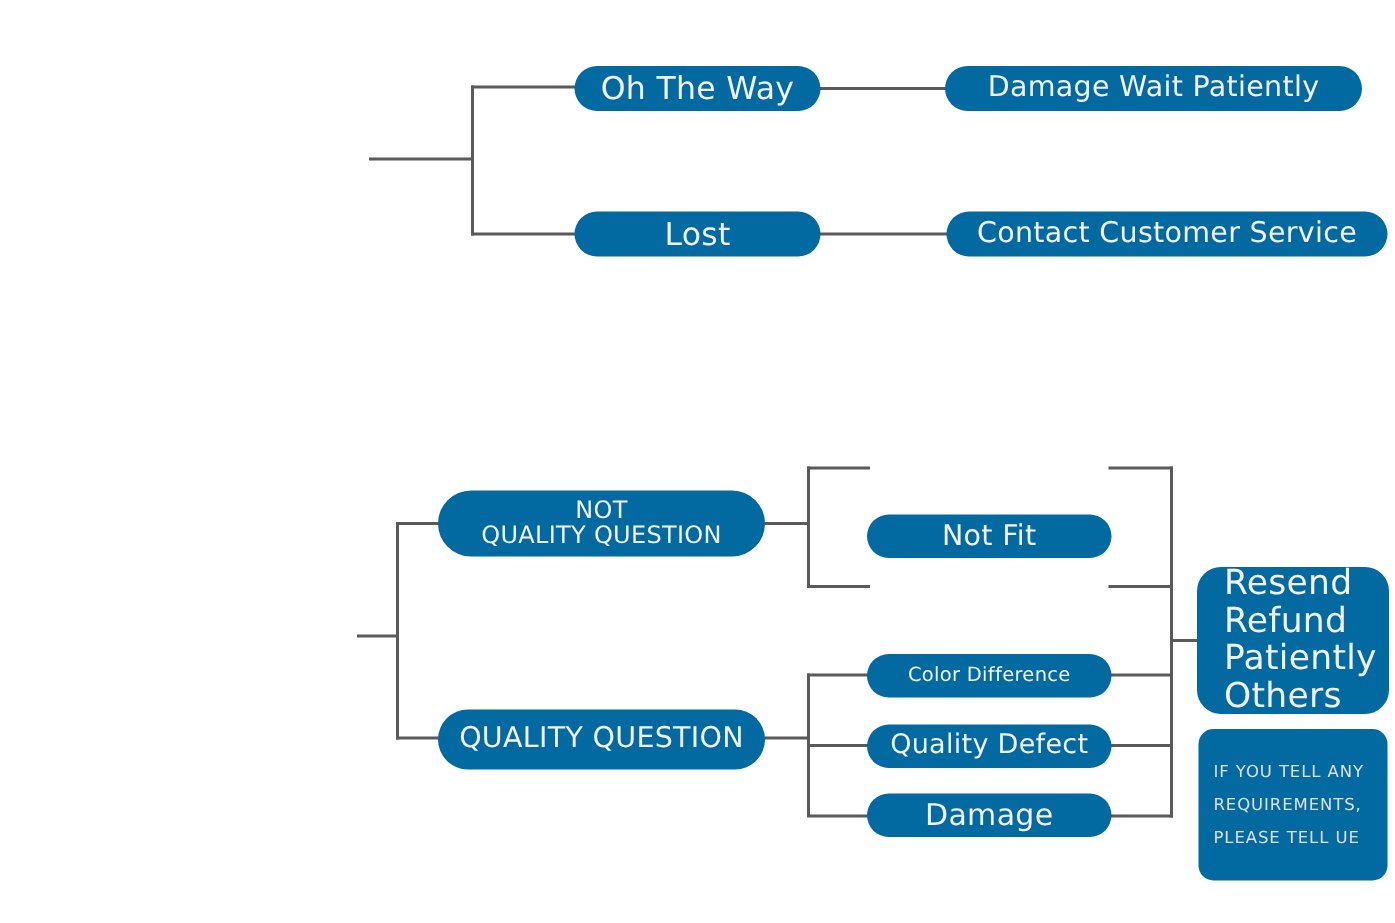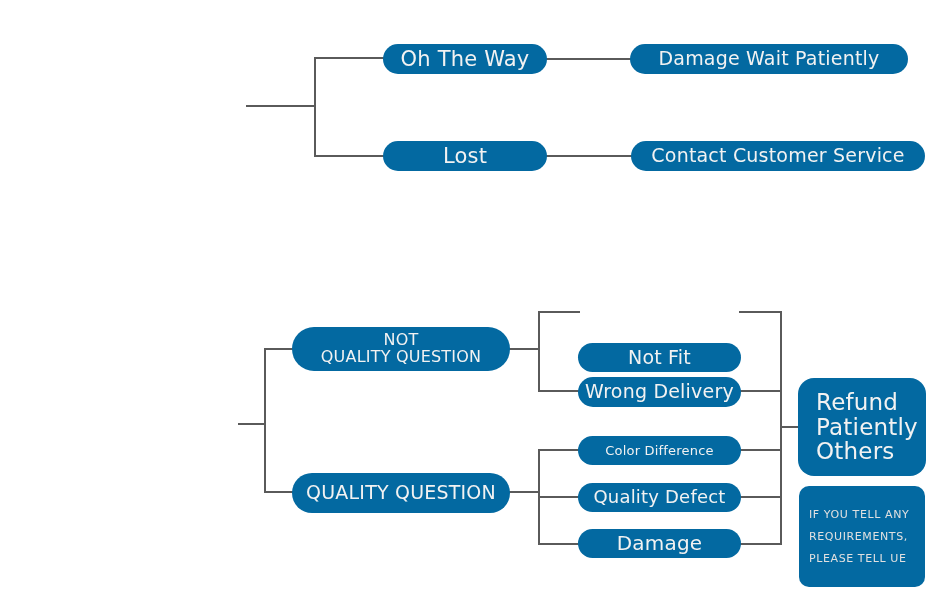--- a/index.html
+++ b/index.html
@@ -184,30 +184,30 @@
 
   <div class="node pill narrow node-nqq">
     <span class="l1">NOT</span>
     <span class="l2">QUALITY QUESTION</span>
   </div>
 
   <div class="node pill narrow node-qq">QUALITY QUESTION</div>
 
   <div class="node pill narrow node-notfit">Not Fit</div>
 
-  <div class="node pill narrow node-wrong">Wrong Delivery</div>
 
   <div class="node pill narrow node-color">Color Difference</div>
 
   <div class="node pill narrow node-damage">Damage</div>
 
   <div class="node pill narrow node-defect">Quality Defect</div>
 
   <div class="node rect narrow node-resend">
     <span class="stack">
+      <span>Resend</span>
       <span>Refund</span>
       <span>Patiently</span>
       <span>Others</span>
     </span>
   </div>
 
   <div class="node rect narrow node-note">
     <span class="stack">
       <span>IF YOU TELL ANY</span>
       <span>REQUIREMENTS,</span>

